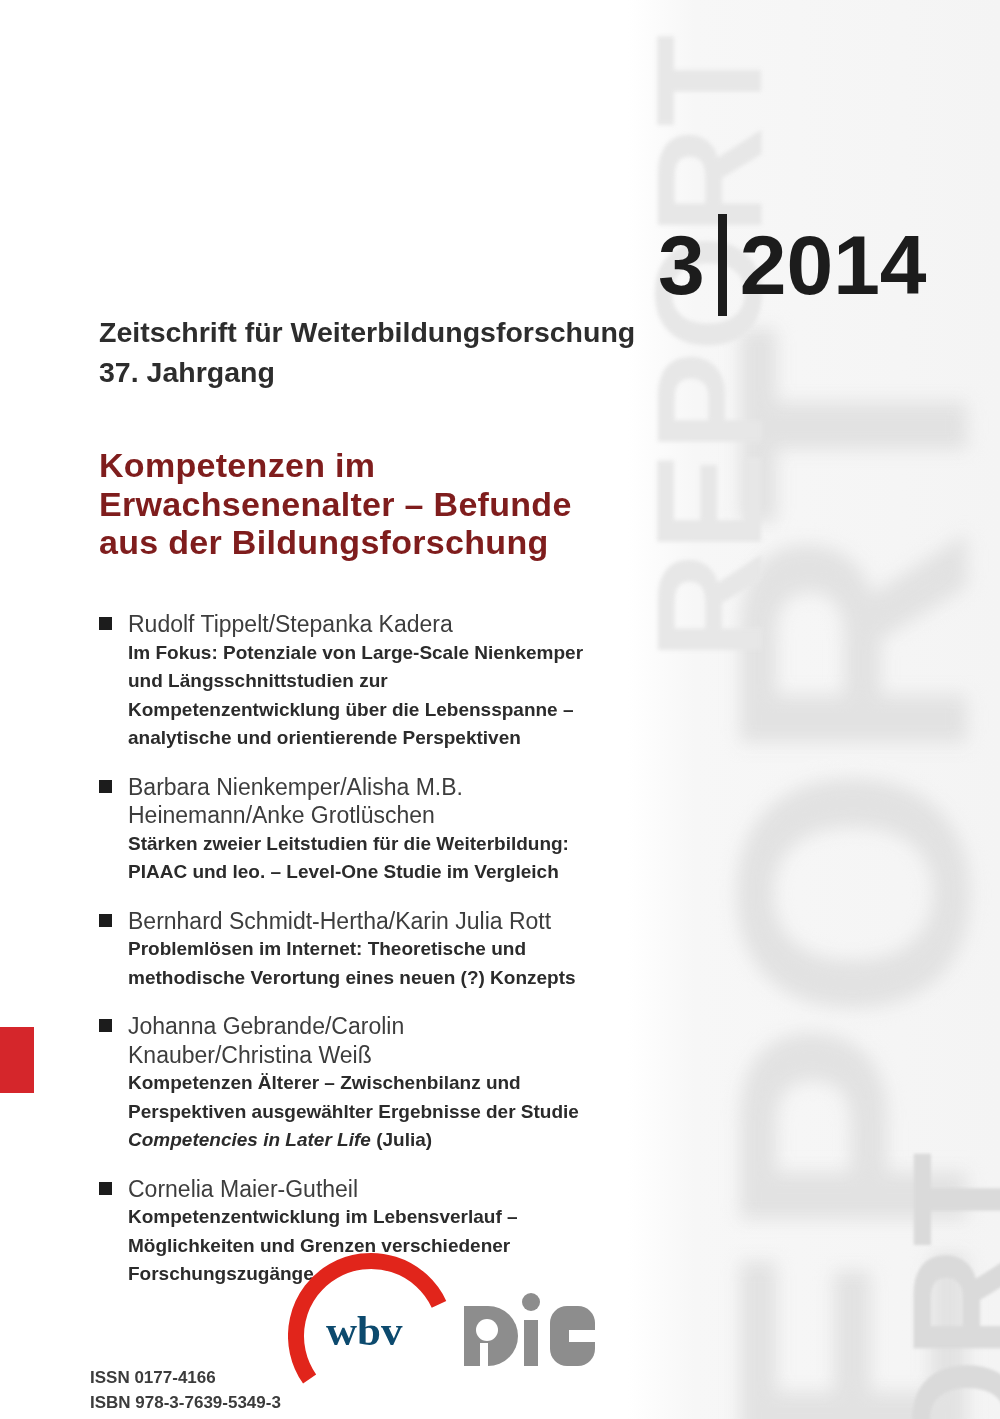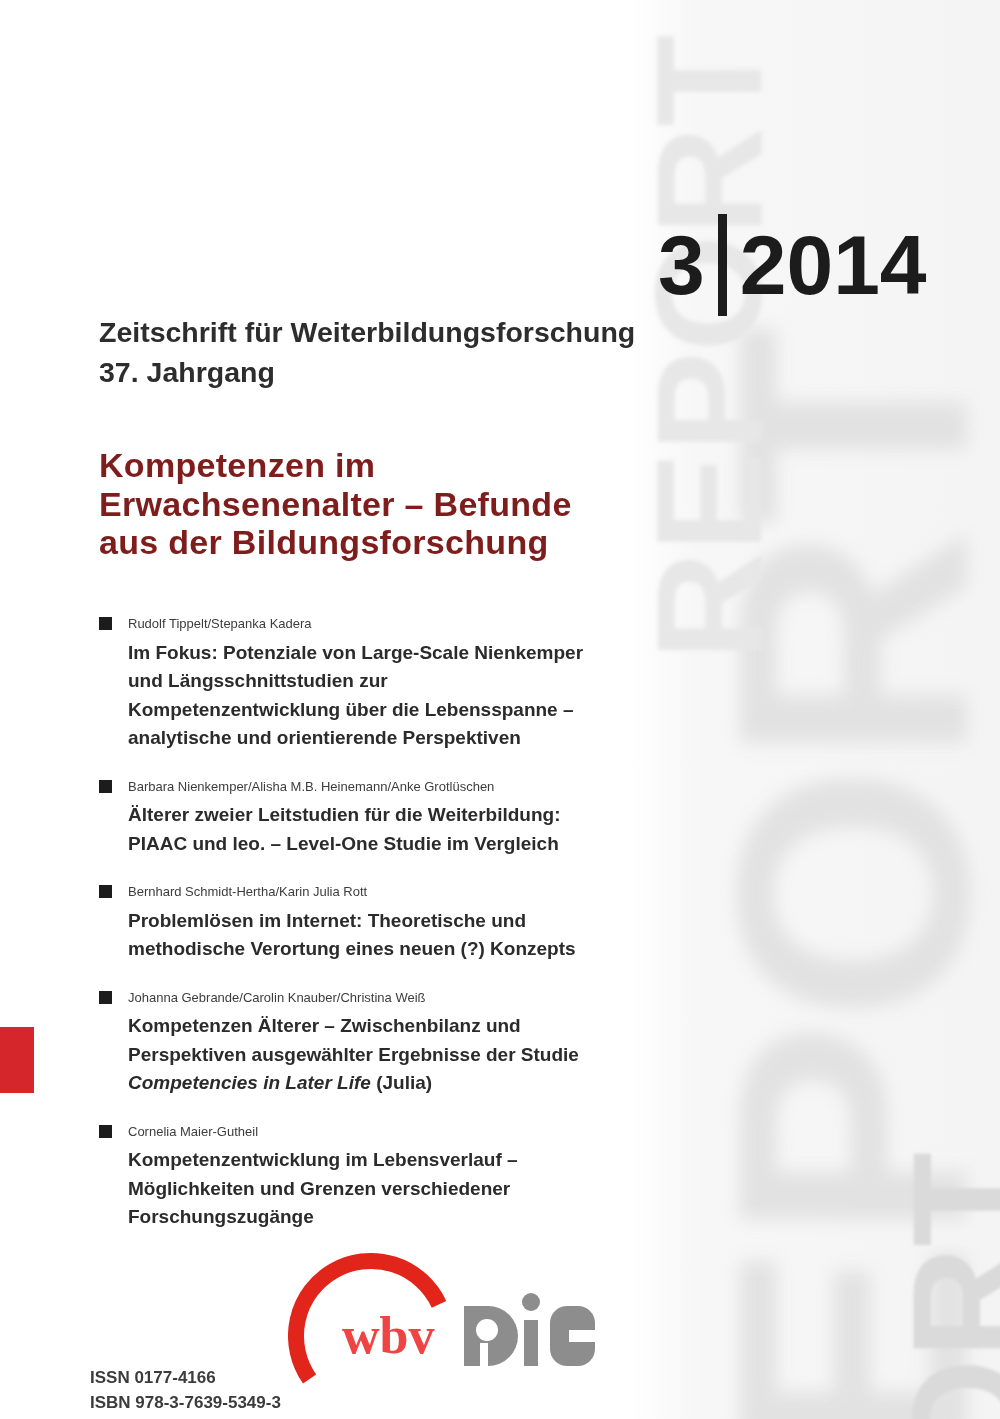--- a/index.html
+++ b/index.html
@@ -26,31 +26,31 @@
   .issue-bar{display:inline-block;width:9px;height:102px;background:#1c1c1c;margin:0 13px;}
   .subtitle{position:absolute;left:99px;top:312px;font-size:28.5px;font-weight:700;
     color:#2d2d2d;line-height:40px;}
   
   .theme{position:absolute;left:99px;top:446px;margin:0;font-size:34px;font-weight:700;
     color:#7f1d1d;line-height:38.5px;letter-spacing:0.3px;}
   
   .articles{position:absolute;left:99px;top:610px;width:494px;margin:0;padding:0;list-style:none;}
   .articles li{position:relative;padding-left:29px;margin-bottom:20px;}
   .bullet{position:absolute;left:0;top:7px;width:13px;height:13px;background:#1c1c1c;}
-  .a-authors{font-size:13px;color:#3d3d3d;line-height:28.5px;}
+  .a-authors{font-size:23px;color:#3d3d3d;line-height:28.5px;}
   .a-title{font-size:19px;font-weight:700;color:#2b2b2b;line-height:28.5px;}
   .a-title em{}
   
   .red-tab{position:absolute;left:0;top:1027px;width:34px;height:66px;background:#d5262b;}
   
   .pubinfo{position:absolute;left:90px;top:1366px;font-size:17px;color:#3c3c3c;line-height:24.5px;font-weight:bold;}
   .wbv-logo{position:absolute;left:288px;top:1250px;width:180px;height:145px;}
   .wbv-arc{position:absolute;left:0;top:0;}
-  .wbv-label{position:absolute;left:54px;top:56px;
-    font-family:"Liberation Serif",serif;font-weight:700;font-size:52px;color:#ef4444;}
+  .wbv-label{position:absolute;left:38px;top:56px;
+    font-family:"Liberation Serif",serif;font-weight:700;font-size:43px;color:#0c4a6e;}
   .die-logo{position:absolute;left:462px;top:1286px;}
 </style>
 </head>
 <body>
 
 <div class="page">
 
   <div class="bg-band">
     <div class="ghost ghost-big">REPORT</div>
     <div class="ghost ghost-top">REPORT</div>
@@ -77,21 +77,21 @@
 
   <ul class="articles">
     <li>
       <span class="bullet"></span>
       <div class="a-authors">Rudolf Tippelt/Stepanka Kadera</div>
       <div class="a-title">Im Fokus: Potenziale von Large-Scale Nienkemper und Längsschnittstudien zur Kompetenzentwicklung über die Lebensspanne – analytische und orientierende Perspektiven</div>
     </li>
     <li>
       <span class="bullet"></span>
       <div class="a-authors">Barbara Nienkemper/Alisha M.B. Heinemann/Anke Grotlüschen</div>
-      <div class="a-title">Älterer zweier Leitstudien für die Weiterbildung: PIAAC und leo. – Level-One Studie im Vergleich</div>
+      <div class="a-title">Stärken zweier Leitstudien für die Weiterbildung: PIAAC und leo. – Level-One Studie im Vergleich</div>
     </li>
     <li>
       <span class="bullet"></span>
       <div class="a-authors">Bernhard Schmidt-Hertha/Karin Julia Rott</div>
       <div class="a-title">Problemlösen im Internet: Theoretische und methodische Verortung eines neuen (?) Konzepts</div>
     </li>
     <li>
       <span class="bullet"></span>
       <div class="a-authors">Johanna Gebrande/Carolin Knauber/Christina Weiß</div>
       <div class="a-title">

